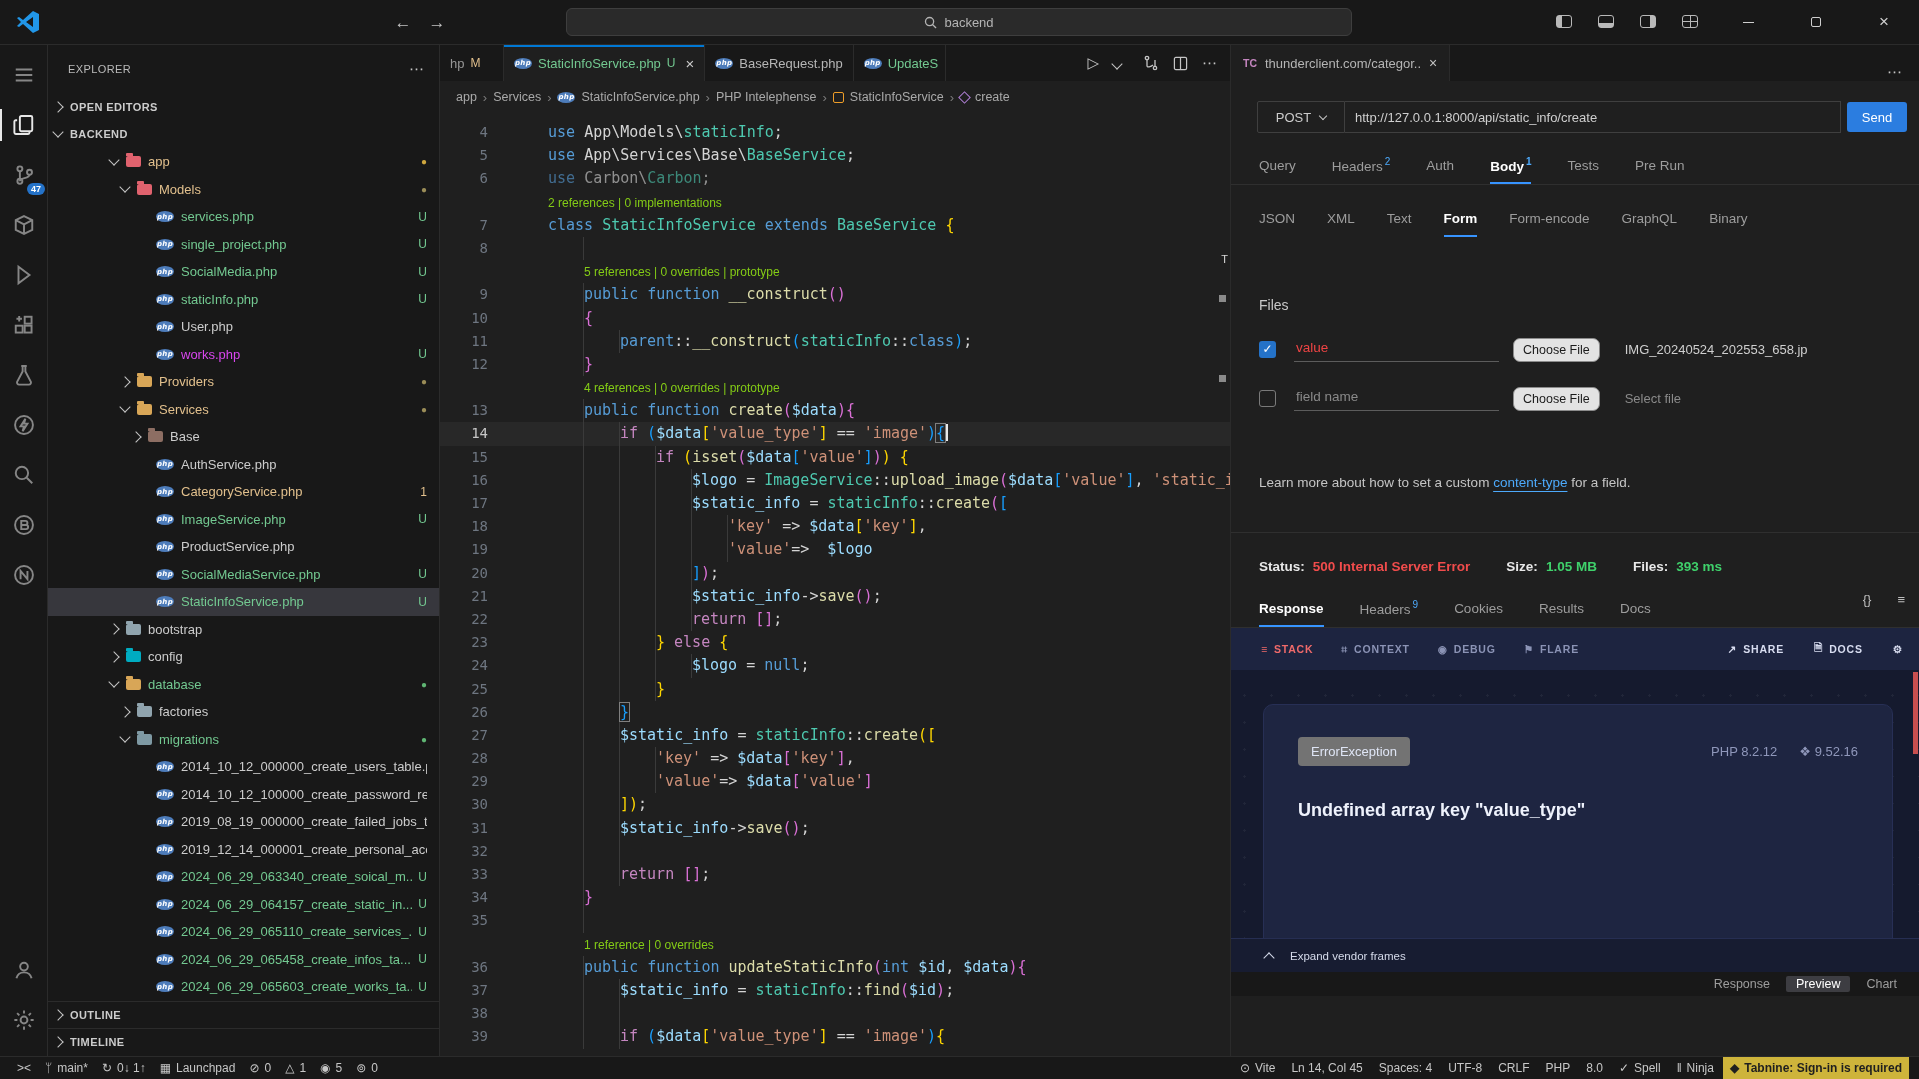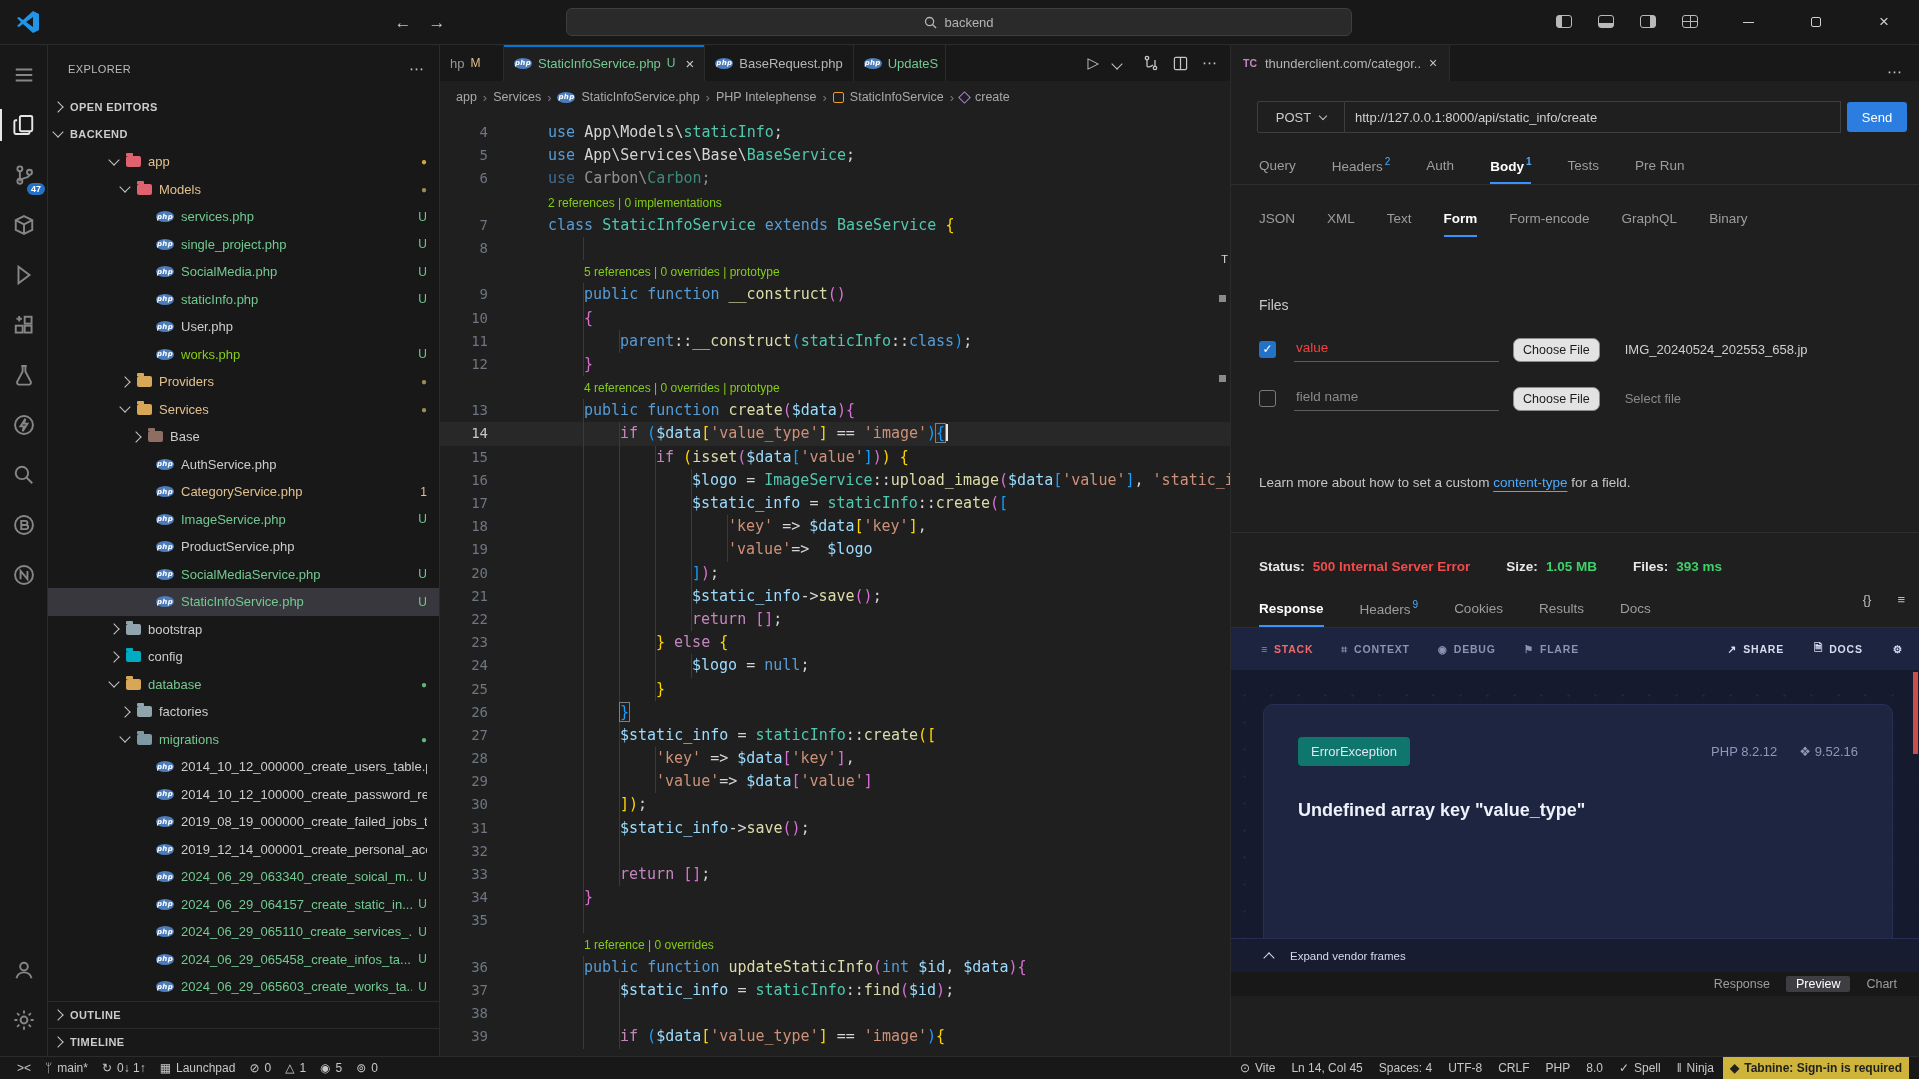--- a/index.html
+++ b/index.html
@@ -144,21 +144,21 @@
   #flare { position:relative; margin-top:0; height:344px; background:#151a2e; overflow:hidden;
     background-image:radial-gradient(rgba(255,255,255,.05) 1px, transparent 1.4px); background-size:27px 27px; }
   #flare-top { height:42px; background:#1d2440; display:flex; align-items:center; padding:0 16px 0 30px;
     font-size:10.5px; font-weight:bold; letter-spacing:.8px; color:#8b93b5; gap:28px; }
   #flare-top .itm { display:flex; align-items:center; gap:6px; }
   #flare-top .stack { color:#f06a6a; }
   #flare-top .right { margin-left:auto; display:flex; gap:30px; color:#d8ddf0; align-items:center; }
   #flare-card { position:absolute; left:32px; right:26px; top:76px; height:260px; background:#1e2541;
     border:1px solid #272f55; border-radius:10px; padding:32px 34px; }
   #flare-chip-row { display:flex; align-items:center; }
-  #flare-chip { background:#0f766e; color:#dfe5f5; font-size:13px; padding:7px 13px; border-radius:4px; }
+  #flare-chip { background:#737373; color:#dfe5f5; font-size:13px; padding:7px 13px; border-radius:4px; }
   #flare-ver { margin-left:auto; color:#8f97ba; font-size:13px; display:flex; gap:22px; }
   #flare-msg { margin-top:34px; color:#eef2fc; font-size:18px; font-weight:bold; }
   #flare-expand { position:absolute; left:0; right:0; bottom:0; height:34px; background:#171c31;
     border-top:1px solid #262e52; display:flex; align-items:center; padding-left:34px; gap:9px;
     font-size:11.5px; color:#d5daea; }
   #flare-scrollbar { position:absolute; right:1px; top:44px; width:5px; height:82px; background:#c94f4f; }
   #tc-footer { height:24px; background:#181818; display:flex; align-items:center; justify-content:flex-end;
     gap:8px; padding-right:14px; font-size:12.5px; color:#9d9d9d; }
   #tc-footer .on { background:#3d3d42; color:#fff; padding:1px 10px; border-radius:2px; }
   #tc-footer .plain { padding:1px 8px; }
@@ -345,21 +345,21 @@
           <span class="badge" style="color: rgb(115, 201, 145);">U</span>
         </div>
         <div class="srow" style="padding-left: 84px;">
           <span class="chev none"></span>
           <span class="php-pill">php</span>
           <span class="lbl" style="color: rgb(204, 204, 204);">User.php</span>
         </div>
         <div class="srow" style="padding-left: 84px;">
           <span class="chev none"></span>
           <span class="php-pill">php</span>
-          <span class="lbl" style="color: #84cc16;">works.php</span>
+          <span class="lbl" style="color: #d946ef;">works.php</span>
           <span class="badge" style="color: rgb(115, 201, 145);">U</span>
         </div>
         <div class="srow" style="padding-left: 73px;">
           <span class="chev r"></span>
           <span class="fico" style="background: rgb(216, 166, 87);"></span>
           <span class="lbl" style="color: rgb(226, 192, 141);">Providers</span>
           <span class="badge" style="color: rgb(154, 140, 87); font-size: 10px;">●</span>
         </div>
         <div class="srow" style="padding-left: 73px;">
           <span class="chev d"></span>

